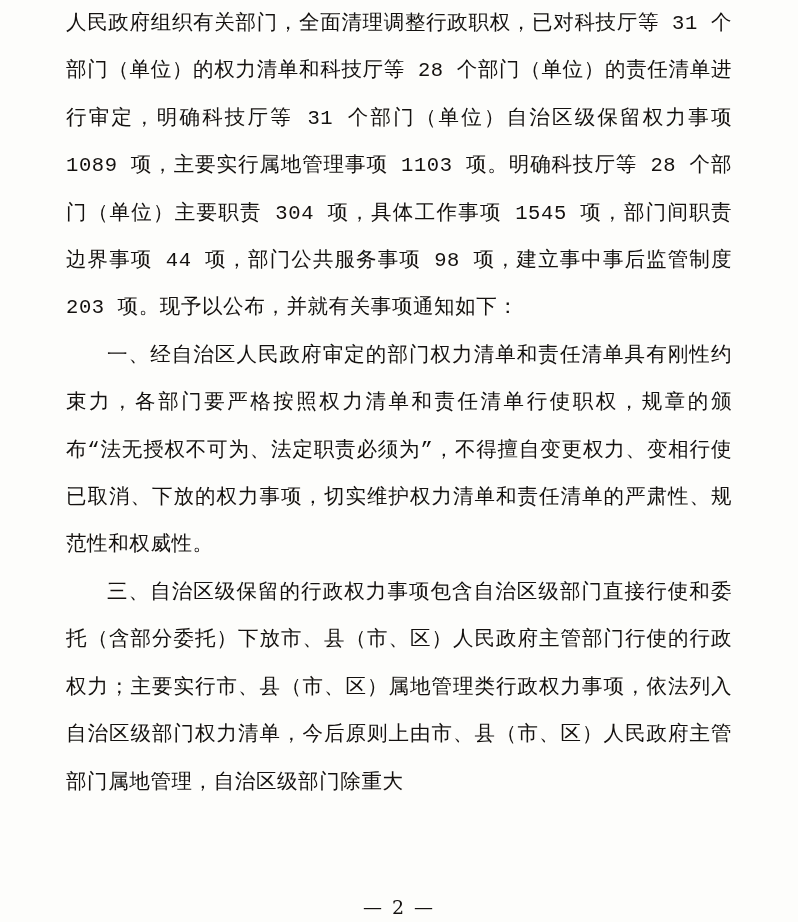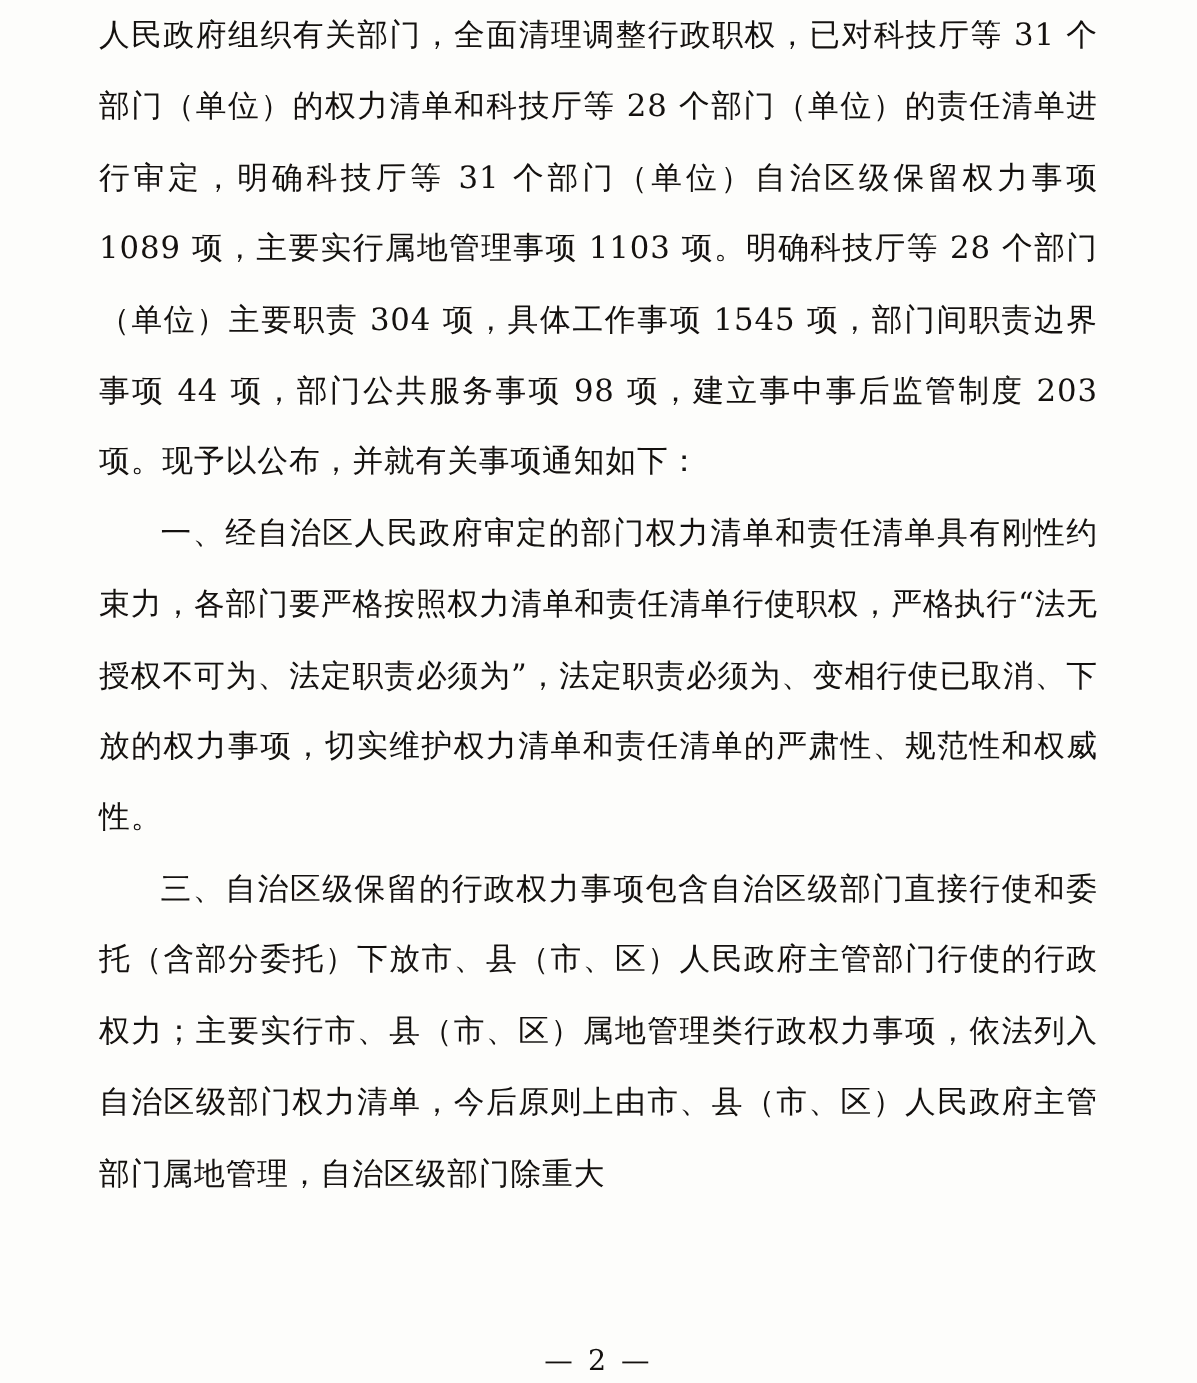--- a/index.html
+++ b/index.html
@@ -23,20 +23,21 @@
     width: 666px;
   }
   .para {
     margin: 0;
     font-size: 20.5px;
     line-height: 47.4px;
     letter-spacing: 0.6px;
     text-align: justify;
     text-justify: inter-character;
     color: #14110f;
+    font-family: Liberation Mono, monospace;
   }
   .para.indent {
     text-indent: 41px;
   }
   .para + .para {
     margin-top: 0px;
   }
   .footer {
     position: absolute;
     left: 0;
@@ -52,21 +53,21 @@
     display: inline-block;
   }
 </style>
 </head>
 <body>
 
 <div class="page">
 
   <div class="body-text">
     <p class="para">人民政府组织有关部门，全面清理调整行政职权，已对科技厅等 31 个部门（单位）的权力清单和科技厅等 28 个部门（单位）的责任清单进行审定，明确科技厅等 31 个部门（单位）自治区级保留权力事项 1089 项，主要实行属地管理事项 1103 项。明确科技厅等 28 个部门（单位）主要职责 304 项，具体工作事项 1545 项，部门间职责边界事项 44 项，部门公共服务事项 98 项，建立事中事后监管制度 203 项。现予以公布，并就有关事项通知如下：</p>
-    <p class="para indent">一、经自治区人民政府审定的部门权力清单和责任清单具有刚性约束力，各部门要严格按照权力清单和责任清单行使职权，严格执行“法无授权不可为、法定职责必须为”，法定职责必须为、变相行使已取消、下放的权力事项，切实维护权力清单和责任清单的严肃性、规范性和权威性。</p>
+    <p class="para indent">一、经自治区人民政府审定的部门权力清单和责任清单具有刚性约束力，各部门要严格按照权力清单和责任清单行使职权，规章的颁布“法无授权不可为、法定职责必须为”，不得擅自变更权力、变相行使已取消、下放的权力事项，切实维护权力清单和责任清单的严肃性、规范性和权威性。</p>
     <p class="para indent">三、自治区级保留的行政权力事项包含自治区级部门直接行使和委托（含部分委托）下放市、县（市、区）人民政府主管部门行使的行政权力；主要实行市、县（市、区）属地管理类行政权力事项，依法列入自治区级部门权力清单，今后原则上由市、县（市、区）人民政府主管部门属地管理，自治区级部门除重大</p>
   </div>
 
   <div class="footer">
     <span class="page-number">— 2 —</span>
   </div>
 
 </div>
 
 </body></html>

